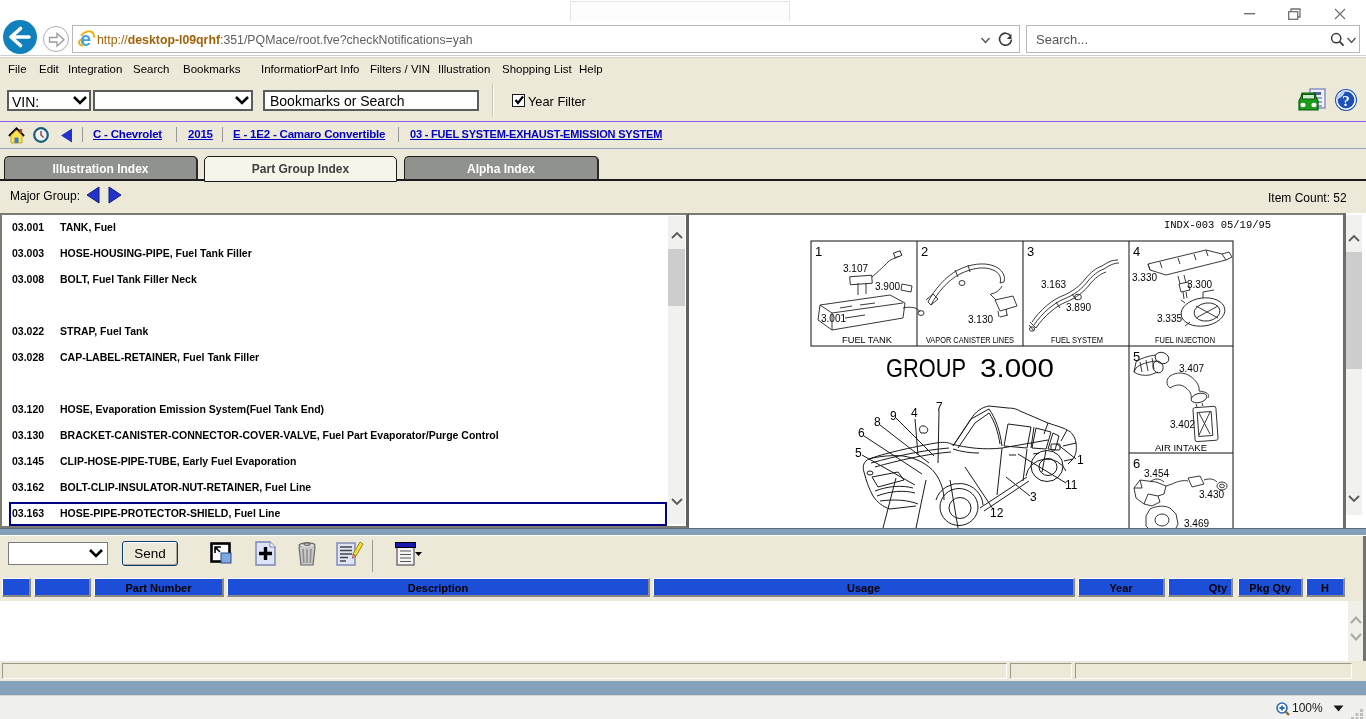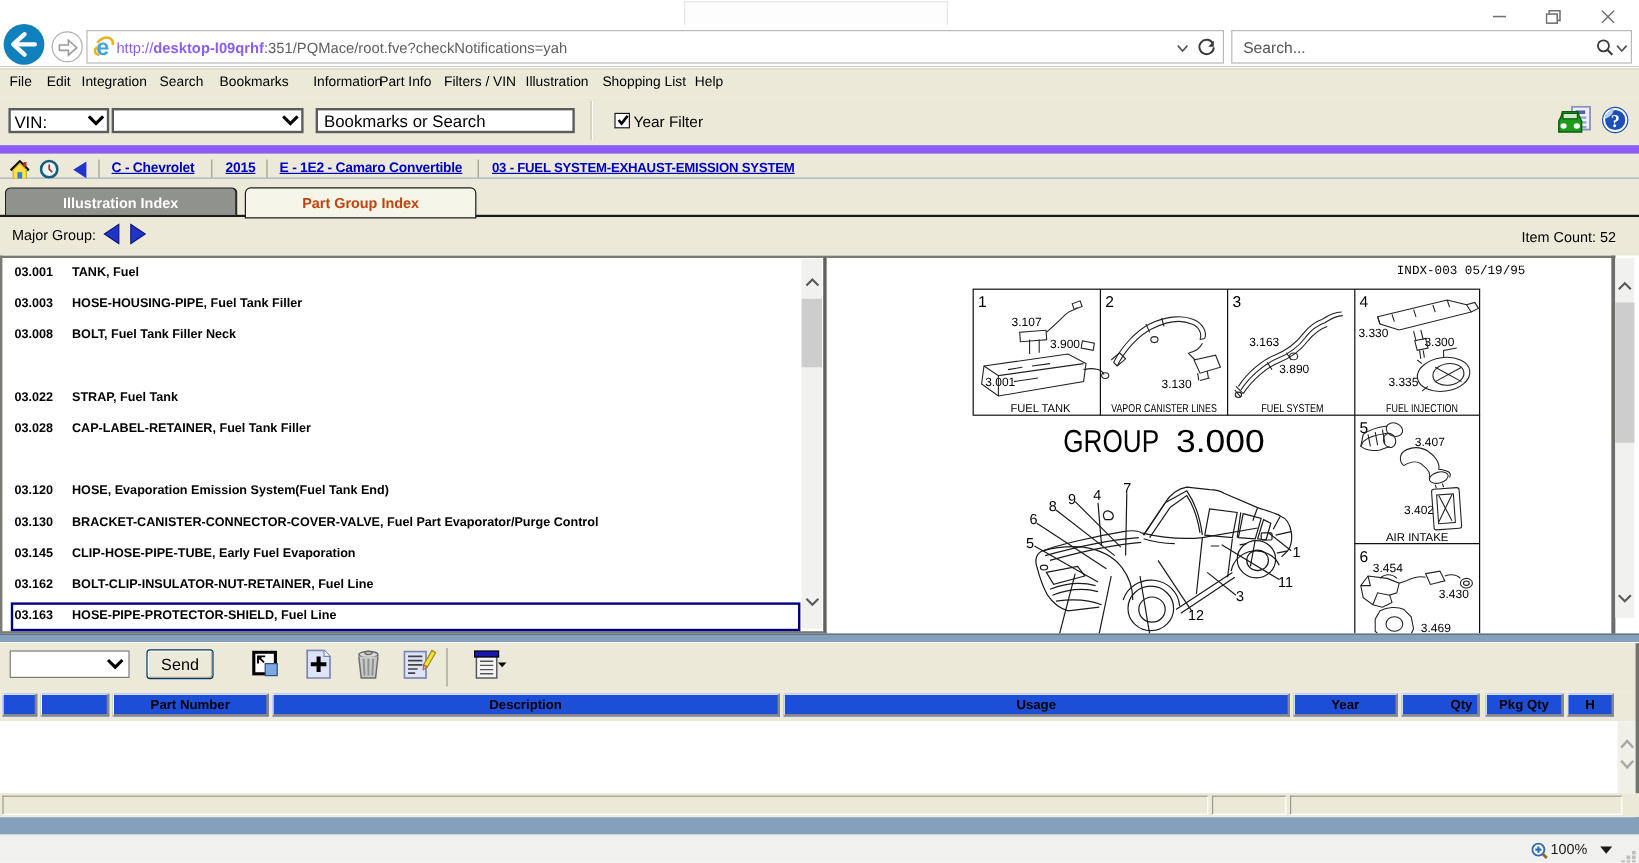--- a/index.html
+++ b/index.html
@@ -39,34 +39,34 @@
   #shortcut { left:263px; top:9px; width:216px; height:21px; background:#fff;
     border:2px solid #5c5c5c; font-size:14px; padding:1px 0 0 5px; }
   #tbsep { left:492px; top:3px; width:2px; height:33px;
     border-left:1px solid #c6c3b0; border-right:1px solid #fff; }
   #yfcheck { left:512px; top:13px; width:13px; height:13px; background:#fff;
     border:1px solid #1a1a1a; }
   #yflabel { left:528px; top:13px; font-size:12.8px; }
 
   
   #navbar { left:0; top:121px; width:1366px; height:28px; background:#ece9d8;
-    border-top:7px solid #8b5cf6; border-bottom:1px solid #93a8bc; }
+    border-top:1px solid #8b5cf6; border-bottom:1px solid #93a8bc; }
   .navlink { top:6px; font-size:11.5px; letter-spacing:-0.2px; font-weight:bold; color:#0000c4;
     text-decoration:underline; white-space:nowrap; }
   .navsep { top:5px; width:1px; height:15px; background:#9a9a9a; }
 
   
   #tabsrow { left:0; top:149px; width:1366px; height:32px; background:#ece9d8; }
   #tabline { left:0; top:30px; width:1366px; height:2px; background:#1a1a1a; }
   .tab { top:7px; height:24px; border:1px solid #1c1c1c;
     border-radius:5px 5px 0 0; text-align:center; font-size:12px;
     font-weight:bold; padding-top:5px; }
   .tab.inactive { background:#90928d; color:#fff;
     border-right:2px solid #2a2a2a; }
-  .tab.active { background:#f6f5ea; color:#c2410c; height:26px; z-index:2; }
+  .tab.active { background:#f6f5ea; color:#404040; height:26px; z-index:2; }
 
   
   #majorrow { left:0; top:181px; width:1366px; height:32px; background:#ece9d8; }
 
   
   #leftpanel { left:0; top:213px; width:689px; height:315px; background:#fff;
     border:2px solid #7b7b74; border-right:3px solid #62625c; }
   .lrow { left:2px; width:660px; height:26px; }
   .lrow .code { position:absolute; left:10px; top:7px; font-size:10.5px; font-weight:bold; }
   .lrow .desc { position:absolute; left:58px; top:7px; font-size:10.5px; font-weight:bold; }
@@ -138,21 +138,21 @@
       </svg>
       <svg style="position:absolute;right:28px;top:11px;" width="10" height="7">
         <path d="M0.5 1 L4.5 5.5 L8.5 1" stroke="#555" stroke-width="1.4" fill="none"></path>
       </svg>
       <svg style="position:absolute;right:5px;top:5px;" width="17" height="17">
         <path d="M13.6 5 A6 6 0 1 0 14.5 8.5" stroke="#3a3a3a" stroke-width="1.6" fill="none"></path>
         <path d="M14.5 3 L14.5 8 L9.8 8 Z" fill="#3a3a3a"></path>
       </svg>
     </div>
     <div class="abs" id="urltext" style="left:97px;top:12px;font-size:12.3px;color:#5f5f5f;">
-      <span style="color:#8b5cf6;">http://<b>desktop-l09qrhf</b></span>:351/PQMace/root.fve?checkNotifications=yah
+      <span style="color:#a16207;">http://<b>desktop-l09qrhf</b></span>:351/PQMace/root.fve?checkNotifications=yah
     </div>
     <div class="abs" id="searchbox">
       <svg style="position:absolute;right:14px;top:6px;" width="15" height="15">
         <circle cx="6.2" cy="6.2" r="4.6" stroke="#3a3a3a" stroke-width="1.5" fill="none"></circle>
         <path d="M9.6 9.6 L13.6 13.6" stroke="#3a3a3a" stroke-width="1.8"></path>
       </svg>
       <svg style="position:absolute;right:2px;top:11px;" width="10" height="7">
         <path d="M0.5 1 L4.5 5.5 L8.5 1" stroke="#555" stroke-width="1.4" fill="none"></path>
       </svg>
     </div>
@@ -235,20 +235,21 @@
     <span class="abs navlink" style="left:188px;">2015</span>
     <div class="abs navsep" style="left:222px;"></div>
     <span class="abs navlink" style="left:233px;">E - 1E2 - Camaro Convertible</span>
     <div class="abs navsep" style="left:398px;"></div>
     <span class="abs navlink" style="left:410px;font-size:11px;">03 - FUEL SYSTEM-EXHAUST-EMISSION SYSTEM</span>
   </div>
 
   <div class="abs" id="tabsrow">
     <div class="abs" id="tabline"></div>
     <div class="abs tab inactive" style="left:4px;width:194px;">Illustration Index</div>
+    <div class="abs tab inactive" style="left:404px;width:195px;">Alpha Index</div>
     <div class="abs tab active" style="left:204px;width:193px;">Part Group Index</div>
   </div>
 
   <div class="abs" id="majorrow">
     <span class="abs" style="left:10px;top:8px;font-size:12px;">Major Group:</span>
     <svg class="abs" style="left:85px;top:5px;" width="40" height="18">
       <path d="M14 1 L14 17 L2 9 Z" fill="#2234c8" stroke="#101a80" stroke-width="1"></path>
       <path d="M24 1 L24 17 L36 9 Z" fill="#2234c8" stroke="#101a80" stroke-width="1"></path>
     </svg>
     <span class="abs" style="left:1268px;top:10px;font-size:12px;">Item Count: 52</span>

